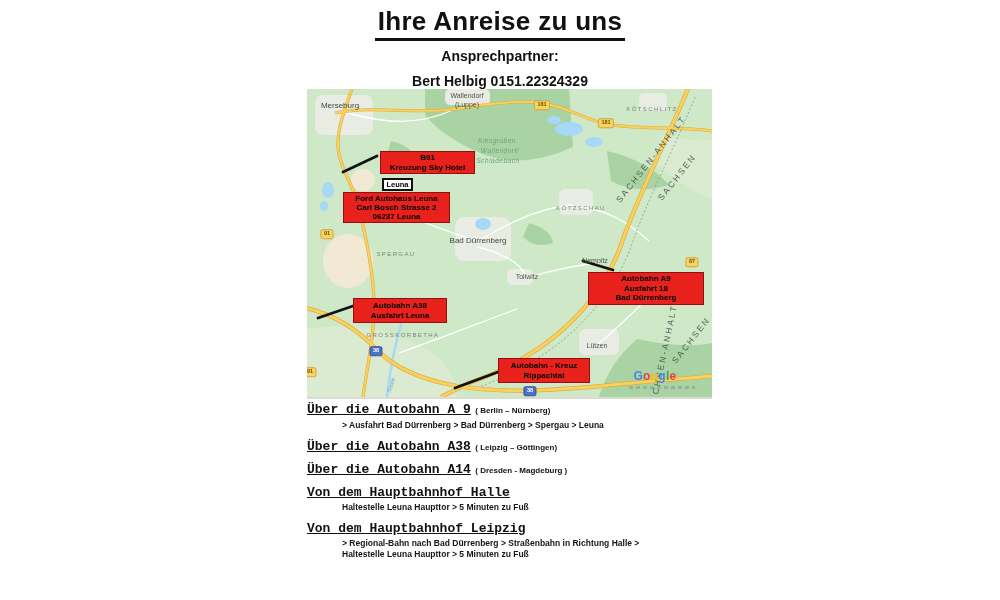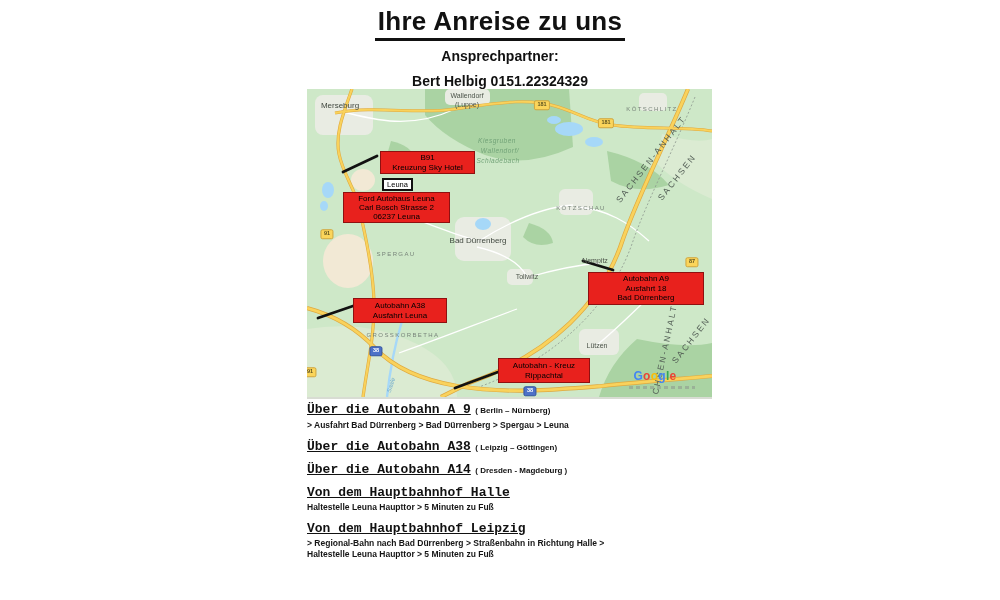--- a/index.html
+++ b/index.html
@@ -27,36 +27,36 @@
   .lbl.state{font-size:8.5px;letter-spacing:2.2px;color:#515c54;font-weight:500;}
   .lbl.water-lbl{font-style:italic;color:#72accd;font-size:6px;}
   .rot52{transform:translate(-50%,-50%) rotate(-52deg);}
   .rot78{transform:translate(-50%,-50%) rotate(-78deg);}
   .rot72{transform:translate(-50%,-50%) rotate(-72deg);}
   .badge{position:absolute;transform:translate(-50%,-50%);font-size:5.5px;
     font-weight:bold;border-radius:2px;padding:1px 2.5px;line-height:1;}
   .badge.yellow{background:#fbd55b;color:#5d5320;border:.5px solid #cfa53d;}
   .badge.blue{background:#4d71c8;color:#fff;border:.5px solid #33539e;}
   .marker{position:absolute;background:#e8211d;border:1px solid #8f1010;color:#000;
-    font-weight:normal;font-size:8px;text-align:center;line-height:9.5px;
+    font-weight:bold;font-size:8px;text-align:center;line-height:9.5px;
     display:flex;flex-direction:column;justify-content:center;box-sizing:border-box;}
   .marker.white{background:#fff;border:2px solid #111;font-size:7.5px;line-height:9px;}
   .google{position:absolute;transform:translate(-50%,-50%);font-size:12px;
     font-weight:bold;letter-spacing:.3px;}
   .g1,.g4{color:#4285F4}.g2,.g6{color:#EA4335}.g3{color:#FBBC05}.g5{color:#34A853}
   .attrib{position:absolute;height:3px;opacity:.55;
     background:repeating-linear-gradient(90deg,#8d968d 0 4px,transparent 4px 7px);}
 
   
   .directions{position:absolute;left:307px;top:401px;width:430px;}
   .sec{margin-bottom:7px;}
   .sec-head{margin-bottom:3px;line-height:13px;}
   .hd{font-size:13px;font-weight:bold;text-decoration:underline;font-family:Liberation Mono, monospace;}
   .nt{font-size:8px;font-weight:bold;}
-  .bd{font-size:8.5px;font-weight:bold;line-height:11px;color:#151515;}
+  .bd{font-size:8.5px;font-weight:bold;line-height:11px;color:#151515;margin-left:35px;}
 </style>
 </head>
 <body>
 
 <div>
 
   <div class="title-wrap">
     <h1 class="page-title">Ihre Anreise zu uns</h1>
     <div class="subtitle">Ansprechpartner:</div>
     <div class="contact">Bert Helbig 0151.22324329</div>

